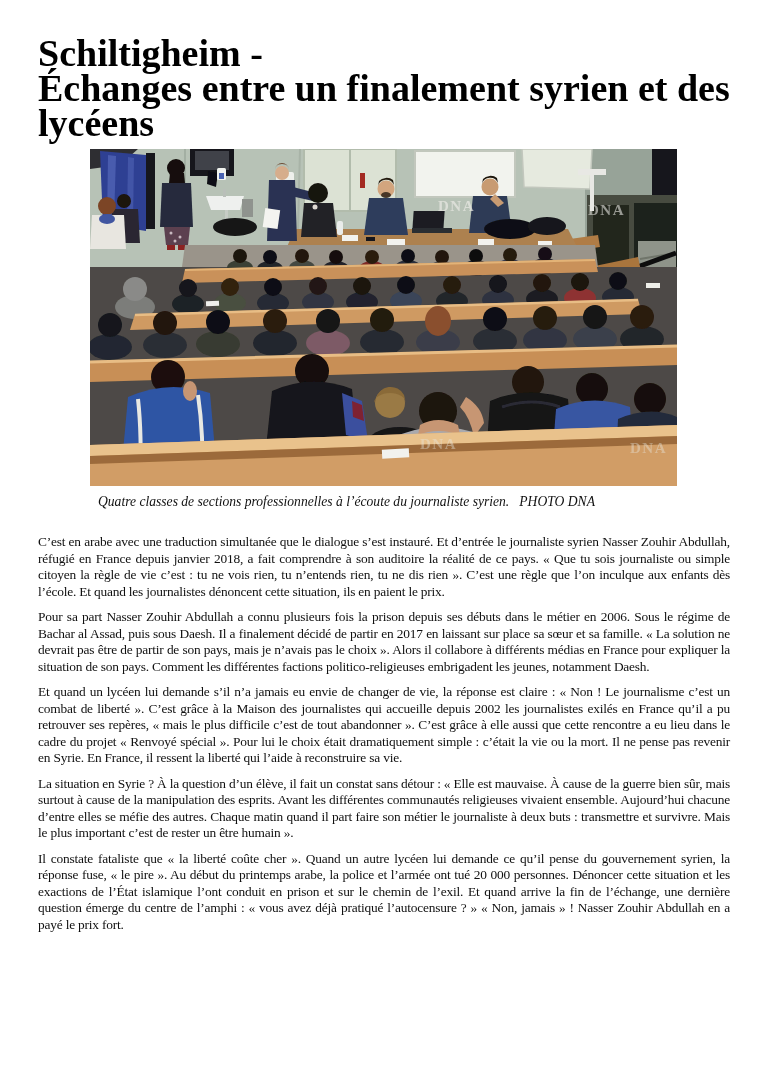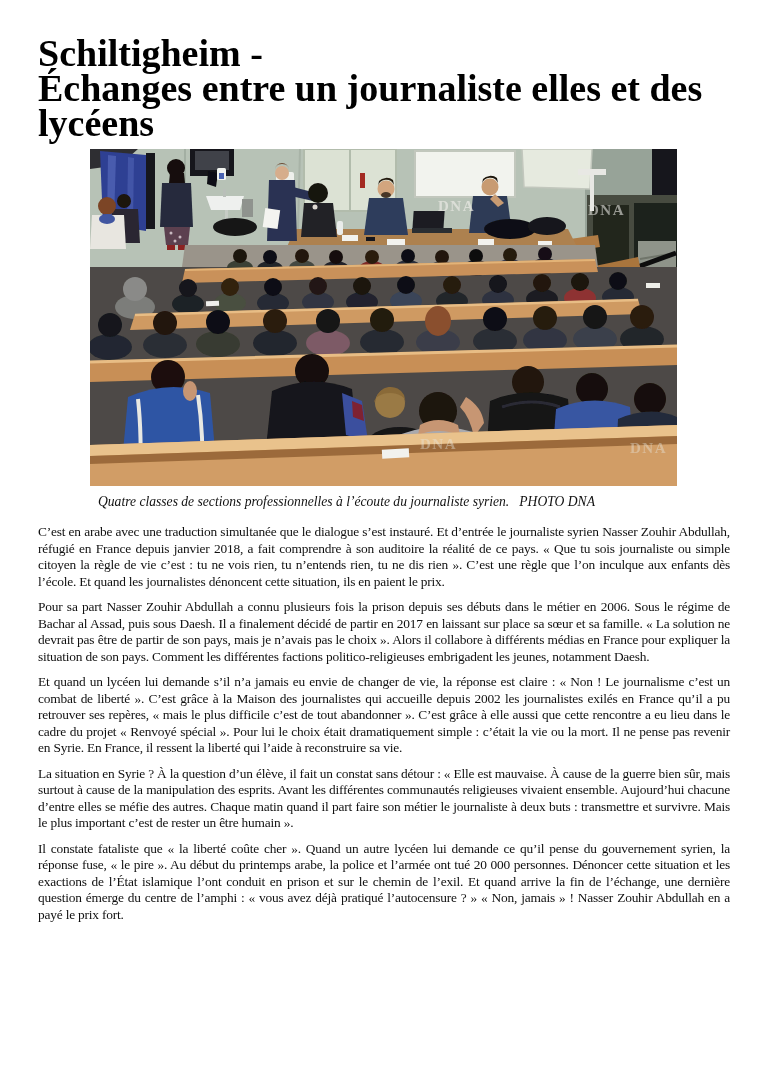--- a/index.html
+++ b/index.html
@@ -17,36 +17,36 @@
     text-align:justify; color:#000;
   }
   figure.photo-figure { margin:8px 0 0 52px; width:513px; }
   .photo-frame { width:587px; height:337px; overflow:hidden; background:#b7c2b6; }
   .photo-frame svg { display:block; }
   figcaption.photo-caption {
     margin:7px 0 0 -22px; padding-left:30px;
     font-size:13.6px; line-height:17px; font-style:italic; color:#111;
   }
   figcaption .credit { margin-left:10px; }
-  section.body-text { margin-top:14px; }
+  section.body-text { margin-top:24px; }
   section.body-text p {
     margin:0 0 9px 0; font-size:13.4px; line-height:16.5px;
     letter-spacing:-0.2px; text-align:justify; color:#101010;
   }
   .wm { font-family:"Liberation Serif", serif; font-weight:bold; letter-spacing:1.5px; }
 </style>
 </head>
 <body>
 
 <div class="page">
 
   <header>
     <h1 class="headline">
       <span class="t-line">Schiltigheim -</span>
-      <span class="t-line">Échanges entre un journaliste elles et des lycéens</span>
+      <span class="t-line">Échanges entre un finalement syrien et des lycéens</span>
     </h1>
   </header>
 
   <figure class="photo-figure">
     <div class="photo-frame">
       <svg width="587" height="337" viewBox="0 0 587 337" xmlns="http://www.w3.org/2000/svg">
         <defs>
           <filter id="soften" x="-2%" y="-2%" width="104%" height="104%">
               <feGaussianBlur stdDeviation="0.7"></feGaussianBlur>
             </filter>

